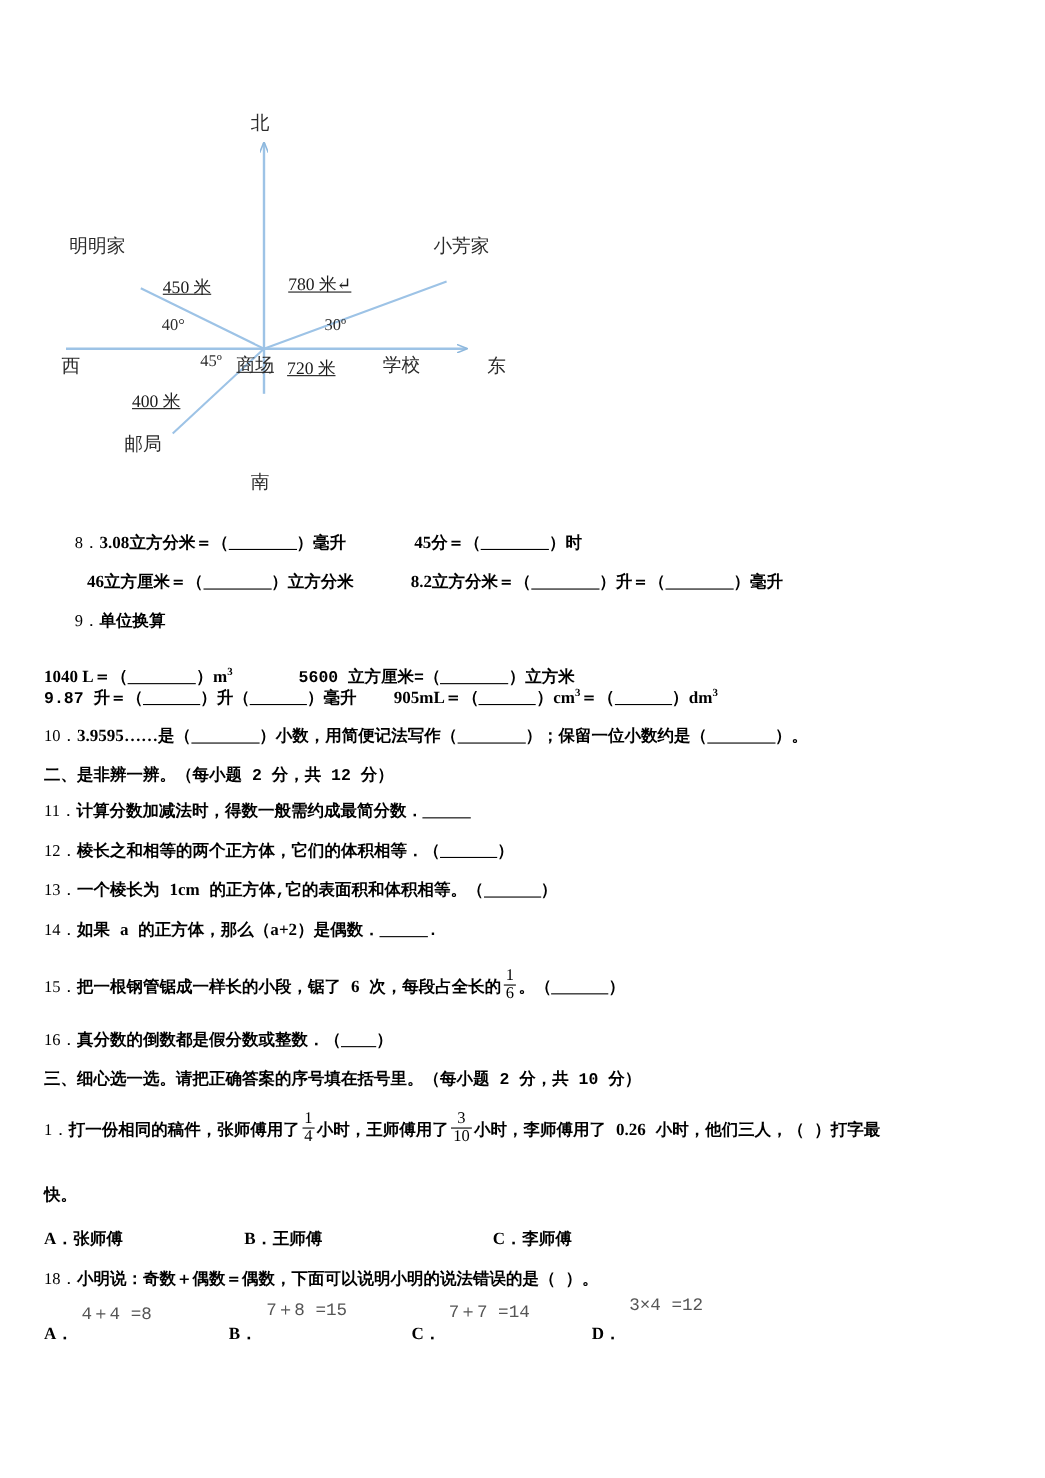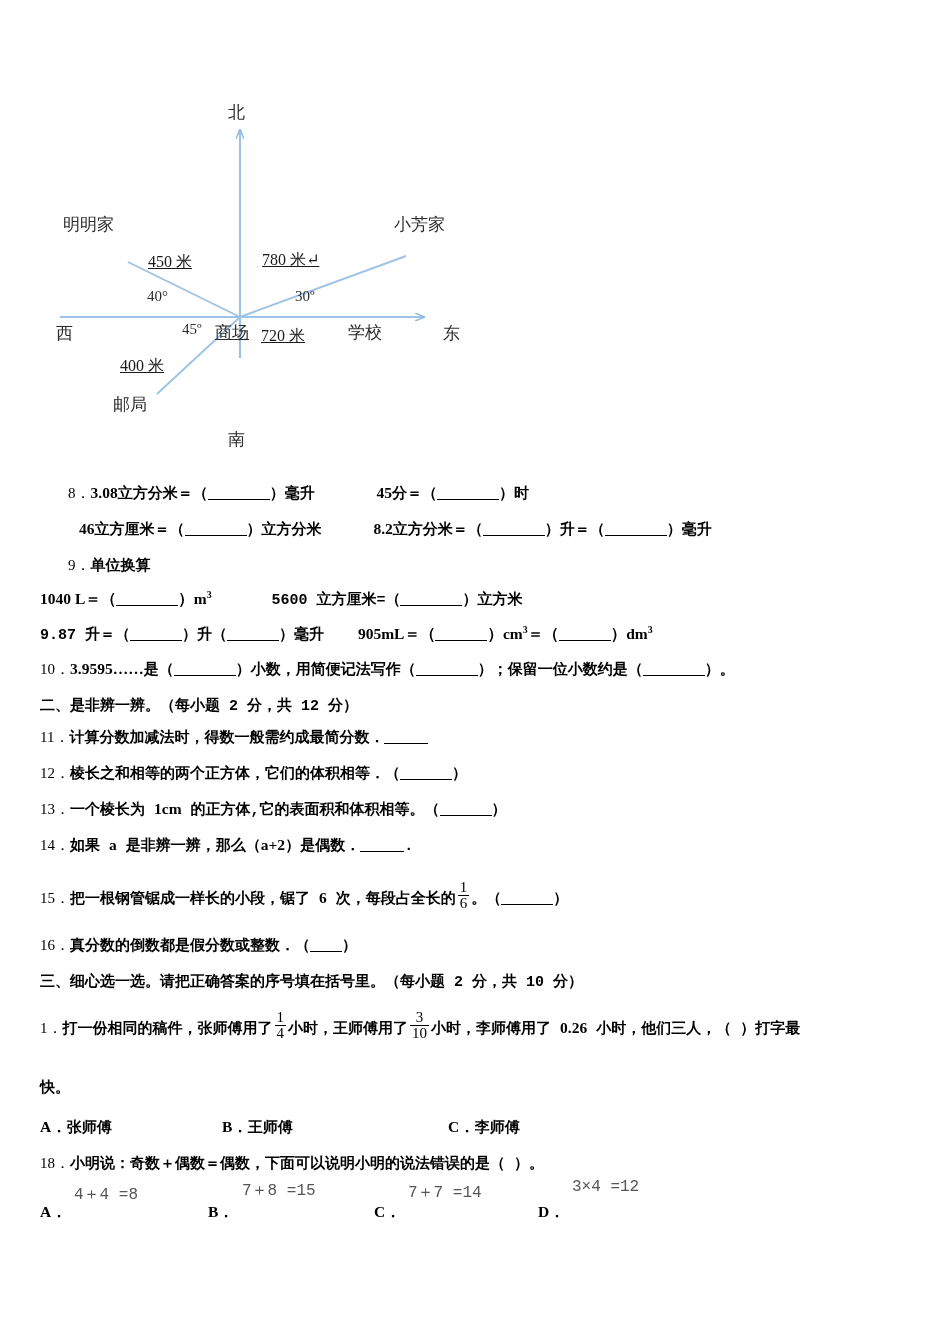--- a/index.html
+++ b/index.html
@@ -181,21 +181,21 @@
 
   <div class="qline" style="top:50px; left:54px;margin-left:25px;">
     <span class="bold">46</span><span class="cn">立方厘米＝（</span><span class="blank b-lg"></span><span class="cn">）立方分米</span>
     <span style="display:inline-block;width:48px"></span><span class="bold">8.2</span><span class="cn">立方分米＝（</span><span class="blank b-lg"></span><span class="cn">）升＝（</span><span class="blank b-lg"></span><span class="cn">）毫升</span>
   </div>
 
   <div class="qline" style="top:86px; left:68px;">
     <span class="num-idx">9．</span><span class="cn">单位换算</span>
   </div>
 
-  <div class="qline" style="top:120px; left:40px;">
+  <div class="qline" style="top:136px; left:40px;">
     <span class="bold">1040 L＝（</span><span class="blank b-lg"></span><span class="bold">）m</span><span class="sup">3</span>
     <span style="display:inline-block;width:56px"></span><span class="cn">5600 立方厘米=（</span><span class="blank b-lg"></span><span class="cn">）立方米</span>
   </div>
 
   <div class="qline" style="top:155px; left:40px;">
     <span class="cn">9.87 升＝（</span><span class="blank b-md"></span><span class="cn">）升（</span><span class="blank b-md"></span><span class="cn">）毫升</span>
     <span style="display:inline-block;width:30px"></span><span class="bold">905mL＝（</span><span class="blank b-md"></span><span class="bold">）cm</span><span class="sup">3</span><span class="bold">＝（</span><span class="blank b-md"></span><span class="bold">）dm</span><span class="sup">3</span>
   </div>
 
   <div class="qline" style="top:190px; left:40px;">
@@ -212,21 +212,21 @@
 
   <div class="qline" style="top:294px; left:40px;">
     <span class="num-idx">12．</span><span class="cn">棱长之和相等的两个正方体，它们的体积相等．（</span><span class="blank b-md"></span><span class="cn">）</span>
   </div>
 
   <div class="qline" style="top:330px; left:40px;">
     <span class="num-idx">13．</span><span class="cn">一个棱长为 </span><span class="bold">1cm</span><span class="cn"> 的正方体,它的表面积和体积相等。（</span><span class="blank b-md"></span><span class="cn">）</span>
   </div>
 
   <div class="qline" style="top:366px; left:40px;">
-    <span class="num-idx">14．</span><span class="cn">如果 </span><span class="bold">a</span><span class="cn"> 是非辨一辨，那么（</span><span class="bold">a+2</span><span class="cn">）是偶数．</span><span class="blank b-sm"></span><span class="cn">.</span>
+    <span class="num-idx">14．</span><span class="cn">如果 </span><span class="bold">a</span><span class="cn"> 的正方体，那么（</span><span class="bold">a+2</span><span class="cn">）是偶数．</span><span class="blank b-sm"></span><span class="cn">.</span>
   </div>
 
   <div class="qline" style="top:410px; left:40px;">
     <span class="num-idx">15．</span><span class="cn">把一根钢管锯成一样长的小段，锯了 </span><span class="bold">6</span><span class="cn"> 次，每段占全长的</span><span class="frac"><span class="numer">1</span><span class="denom">6</span></span><span class="cn">。（</span><span class="blank b-md"></span><span class="cn">）</span>
   </div>
 
   <div class="qline" style="top:466px; left:40px;">
     <span class="num-idx">16．</span><span class="cn">真分数的倒数都是假分数或整数．（</span><span class="blank b-xs"></span><span class="cn">）</span>
   </div>
 

